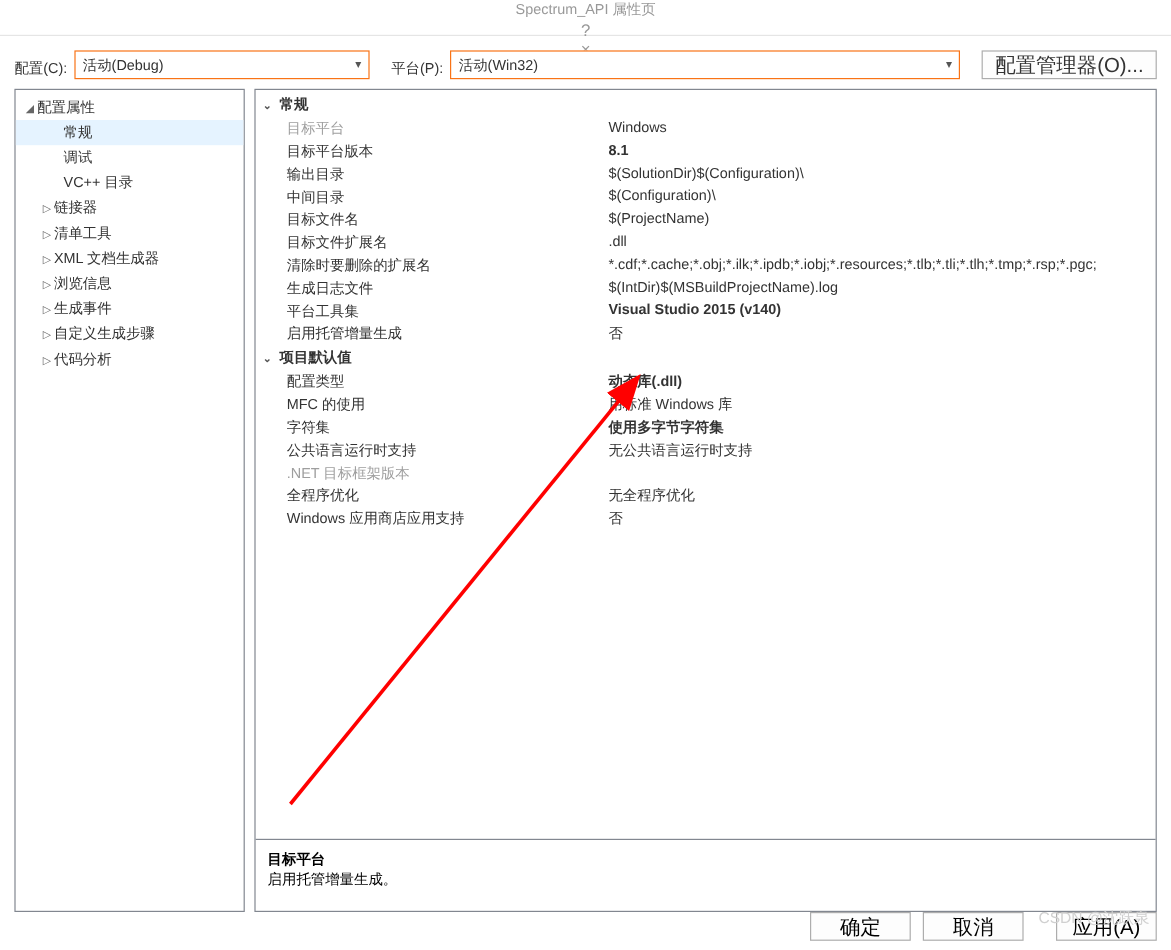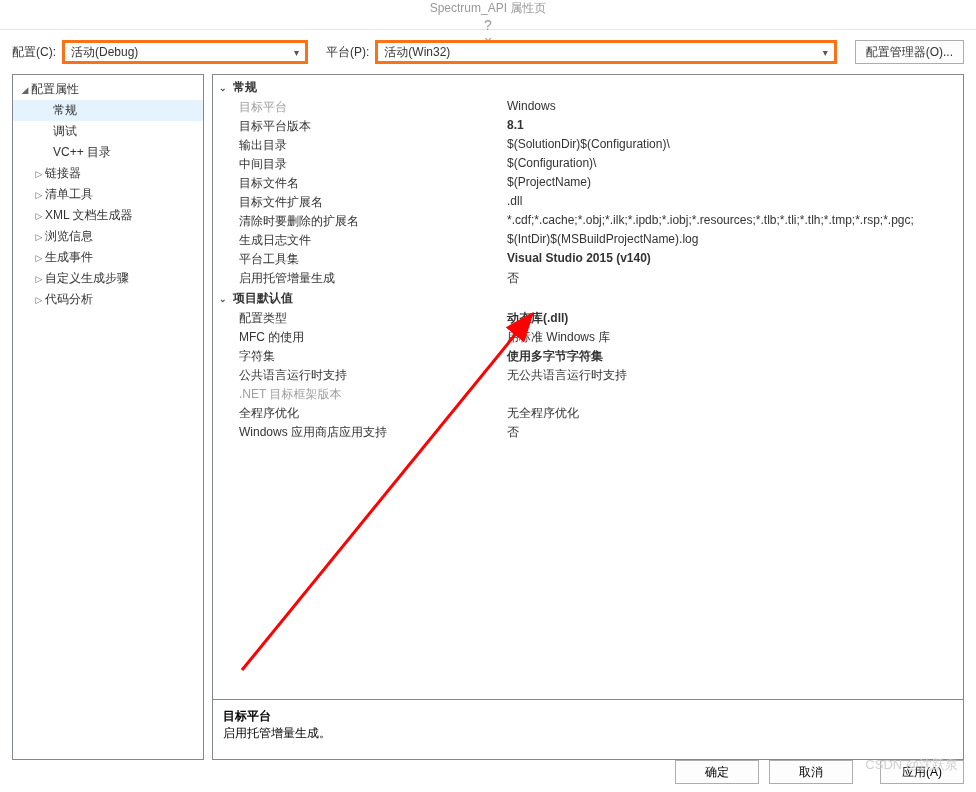--- a/index.html
+++ b/index.html
@@ -1,23 +1,23 @@
 <!DOCTYPE html>
 <html><head>
 <meta charset="utf-8">
 <style>
   * { box-sizing: border-box; font-family: "Microsoft YaHei", "Segoe UI", sans-serif; }
   body { margin: 0; background: #fff; width: 976px; height: 792px; overflow: hidden; position: relative; }
   .titlebar { height: 30px; display: flex; align-items: center; padding: 0 8px; border-bottom: 1px solid #e5e5e5; color: #999; font-size: 12px; flex-direction: column; }
   .titlebar-title { flex: 1; }
   .titlebar-btn { width: 45px; height: 30px; display: flex; align-items: center; justify-content: center; color: #999; font-size: 14px; }
-  .toolbar { height: 44px; display: flex; align-items: center; padding: 8px 12px; gap: 6px; font-size: 12px; color: #333; }
-  .combo { height: 24px; border: 3px solid #f97316; background: #fff; font-size: 12px; padding: 0 6px; display: flex; align-items: center; justify-content: space-between; }
+  .toolbar { height: 44px; display: flex; align-items: flex-end; padding: 8px 12px; gap: 6px; font-size: 12px; color: #333; }
+  .combo { height: 24px; border: 1px solid #f97316; background: #fff; font-size: 12px; padding: 0 6px; display: flex; align-items: center; justify-content: space-between; }
   .combo .chev { color: #555; font-size: 10px; margin-left: 6px; }
-  .btn { height: 24px; border: 1px solid #adadad; background: #fdfdfd; font-size: 12px; padding: 0 10px; display: flex; align-items: center; }
+  .btn { height: 24px; border: 1px solid #adadad; background: #fdfdfd; font-size: 17px; padding: 0 10px; display: flex; align-items: center; }
   .main { display: flex; height: 686px; padding: 0 12px; gap: 8px; }
   .tree { width: 192px; border: 1px solid #828790; background: #fff; padding-top: 4px; overflow: hidden; }
   .tree-item { font-size: 12px; padding: 2px 4px 2px 20px; color: #333; display: flex; align-items: center; white-space: nowrap; }
   .tree-item.root { padding-left: 6px; }
   .tree-item.selected { background: #e5f3ff; }
   .tree-item .exp { display: inline-block; width: 12px; color: #666; font-size: 9px; text-align: center; }
   .right { flex: 1; display: flex; flex-direction: column; border: 1px solid #828790; }
   .props { flex: 1; overflow: auto; font-size: 12px; padding: 2px 0; }
   .grp { display: flex; align-items: center; padding: 2px 6px; font-weight: bold; color: #333; }
   .grp .caret { width: 14px; color: #555; font-size: 9px; }

